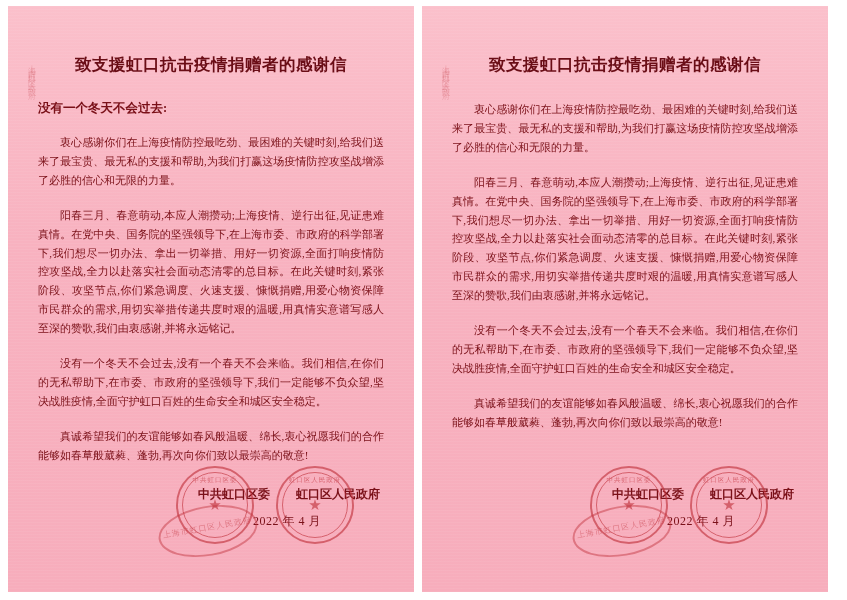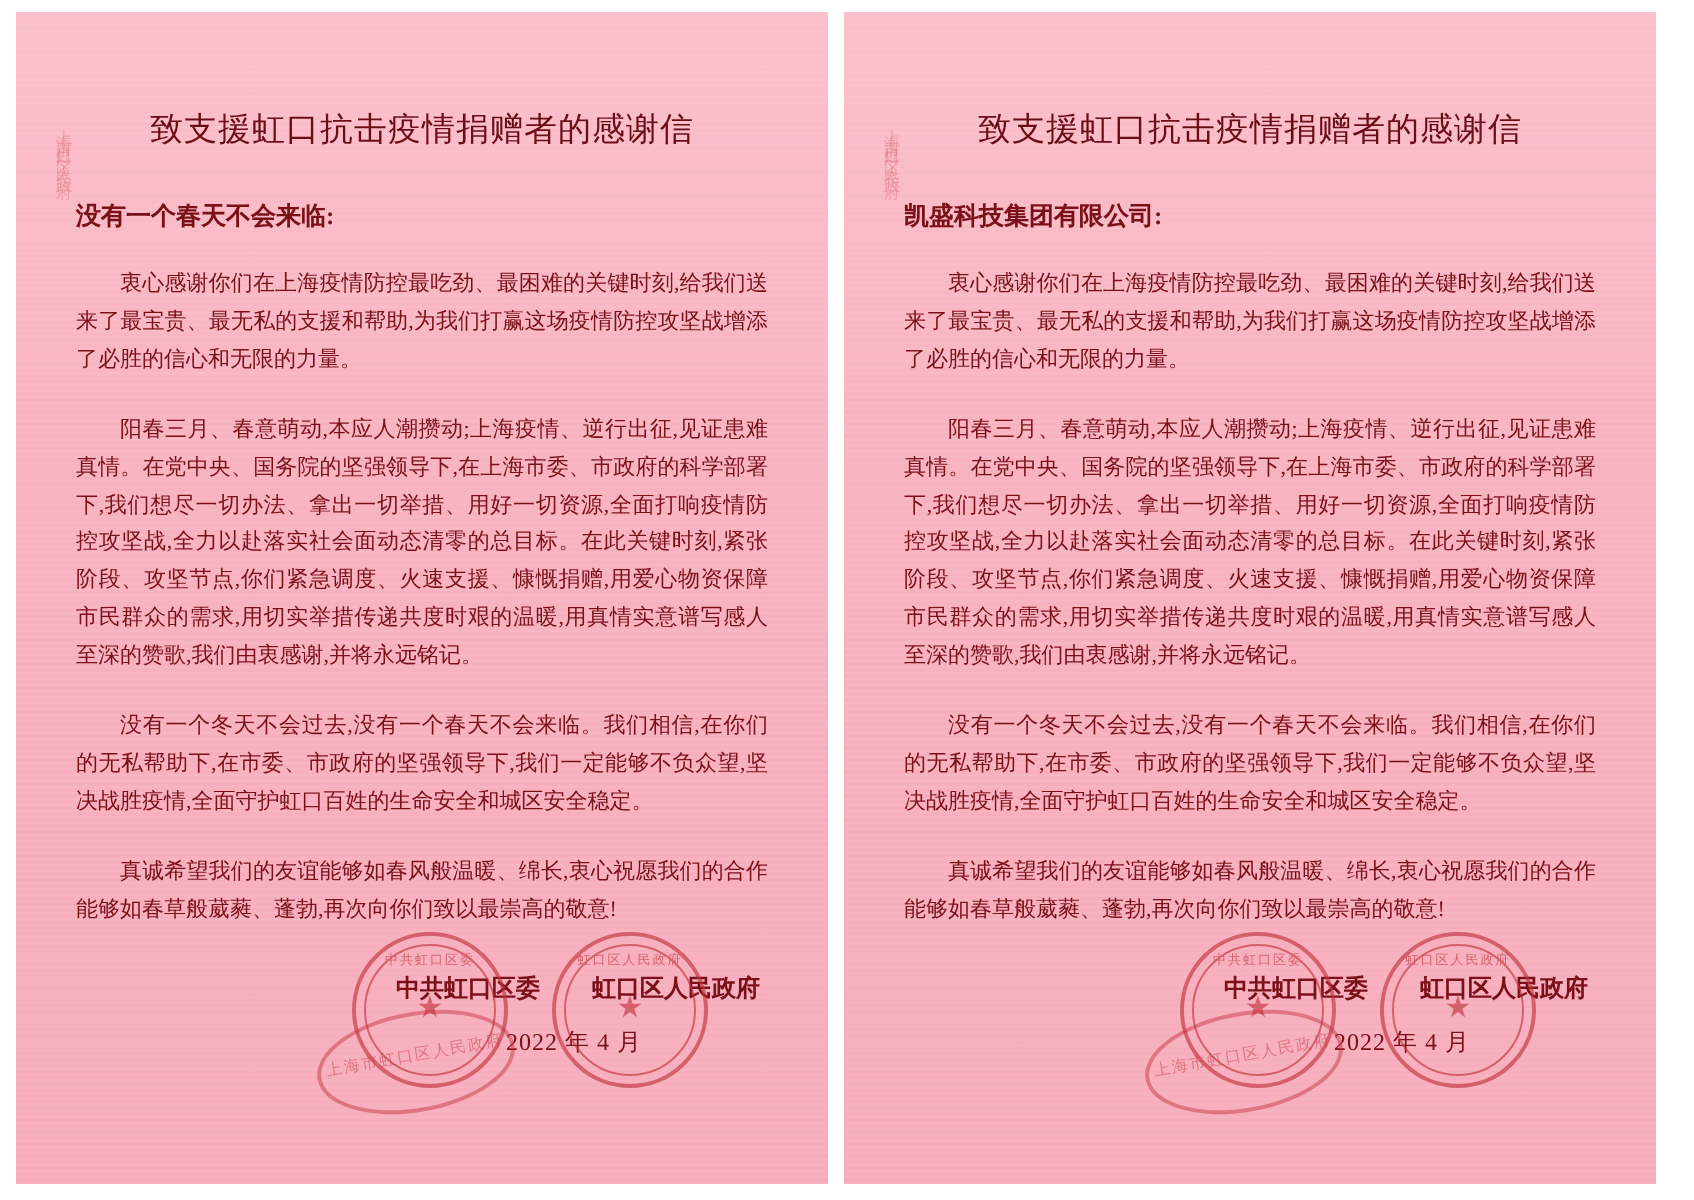--- a/index.html
+++ b/index.html
@@ -44,21 +44,21 @@
         rgba(255,255,255,0.05) 0px,
         rgba(255,255,255,0.05) 1px,
         rgba(0,0,0,0.0) 1px,
         rgba(0,0,0,0.0) 3px
       );
     pointer-events: none;
   }
   .letter-title {
     text-align: center;
     font-size: 16.5px;
-    font-weight: normal;
+    font-weight: bold;
     color: #6a0d16;
     letter-spacing: 0.5px;
     margin: 18px 0 24px 0;
     position: relative;
     z-index: 2;
     font-family: "Liberation Serif", "DejaVu Serif", serif;
   }
   .salutation {
     font-size: 12.5px;
     color: #7a1018;
@@ -178,21 +178,21 @@
 </style>
 </head>
 <body>
 
 <div class="page">
 
   <div class="letter">
     <div class="watermark-strip">上海市虹口区人民政府</div>
 
     <div class="letter-title">致支援虹口抗击疫情捐赠者的感谢信</div>
-    <div class="salutation">没有一个春天不会来临:</div>
+    <div class="salutation">没有一个冬天不会过去:</div>
 
     <p class="para">衷心感谢你们在上海疫情防控最吃劲、最困难的关键时刻,给我们送来了最宝贵、最无私的支援和帮助,为我们打赢这场疫情防控攻坚战增添了必胜的信心和无限的力量。</p>
     <p class="para">阳春三月、春意萌动,本应人潮攒动;上海疫情、逆行出征,见证患难真情。在党中央、国务院的坚强领导下,在上海市委、市政府的科学部署下,我们想尽一切办法、拿出一切举措、用好一切资源,全面打响疫情防控攻坚战,全力以赴落实社会面动态清零的总目标。在此关键时刻,紧张阶段、攻坚节点,你们紧急调度、火速支援、慷慨捐赠,用爱心物资保障市民群众的需求,用切实举措传递共度时艰的温暖,用真情实意谱写感人至深的赞歌,我们由衷感谢,并将永远铭记。</p>
     <p class="para">没有一个冬天不会过去,没有一个春天不会来临。我们相信,在你们的无私帮助下,在市委、市政府的坚强领导下,我们一定能够不负众望,坚决战胜疫情,全面守护虹口百姓的生命安全和城区安全稳定。</p>
     <p class="para">真诚希望我们的友谊能够如春风般温暖、绵长,衷心祝愿我们的合作能够如春草般葳蕤、蓬勃,再次向你们致以最崇高的敬意!</p>
 
     <div class="seal-oval">
       <div class="seal-oval-text">上海市虹口区人民政府</div>
     </div>
 
@@ -214,21 +214,20 @@
         <span>虹口区人民政府</span>
       </div>
       <div class="sig-date">2022 年 4 月</div>
     </div>
   </div>
 
   <div class="letter">
     <div class="watermark-strip">上海市虹口区人民政府</div>
 
     <div class="letter-title">致支援虹口抗击疫情捐赠者的感谢信</div>
-    <div class="salutation">凯盛科技集团有限公司:</div>
 
     <p class="para">衷心感谢你们在上海疫情防控最吃劲、最困难的关键时刻,给我们送来了最宝贵、最无私的支援和帮助,为我们打赢这场疫情防控攻坚战增添了必胜的信心和无限的力量。</p>
     <p class="para">阳春三月、春意萌动,本应人潮攒动;上海疫情、逆行出征,见证患难真情。在党中央、国务院的坚强领导下,在上海市委、市政府的科学部署下,我们想尽一切办法、拿出一切举措、用好一切资源,全面打响疫情防控攻坚战,全力以赴落实社会面动态清零的总目标。在此关键时刻,紧张阶段、攻坚节点,你们紧急调度、火速支援、慷慨捐赠,用爱心物资保障市民群众的需求,用切实举措传递共度时艰的温暖,用真情实意谱写感人至深的赞歌,我们由衷感谢,并将永远铭记。</p>
     <p class="para">没有一个冬天不会过去,没有一个春天不会来临。我们相信,在你们的无私帮助下,在市委、市政府的坚强领导下,我们一定能够不负众望,坚决战胜疫情,全面守护虹口百姓的生命安全和城区安全稳定。</p>
     <p class="para">真诚希望我们的友谊能够如春风般温暖、绵长,衷心祝愿我们的合作能够如春草般葳蕤、蓬勃,再次向你们致以最崇高的敬意!</p>
 
     <div class="seal-oval">
       <div class="seal-oval-text">上海市虹口区人民政府</div>
     </div>
 

